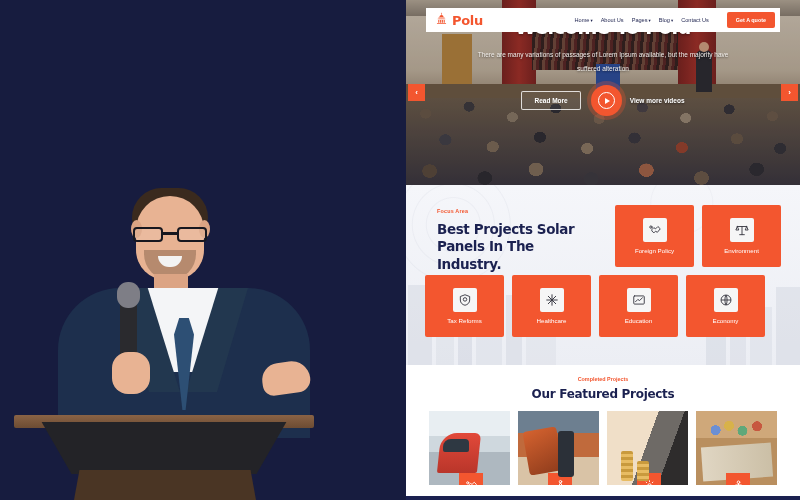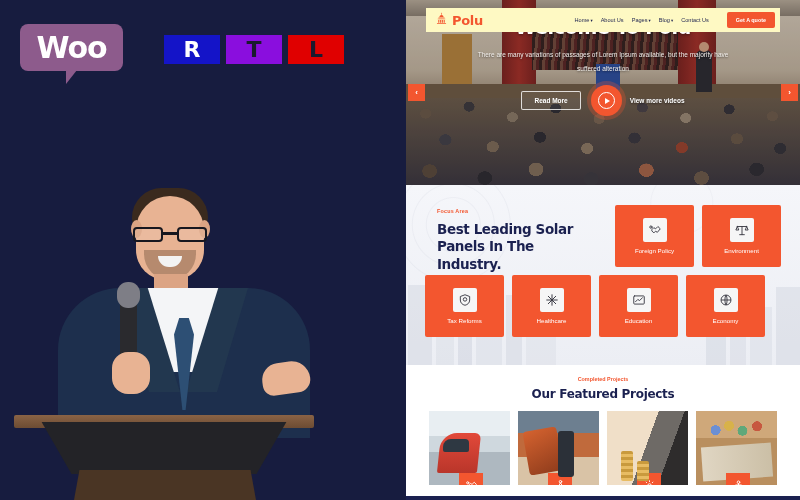--- a/index.html
+++ b/index.html
@@ -220,21 +220,21 @@
   .slider-arrow {
     position: absolute; top: 84px; width: 17px; height: 17px; background: #f3562f;
     display: flex; align-items: center; justify-content: center; color: #fff; font-size: 8px; font-weight: bold;
   }
   .slider-arrow.left { left: 2px; }
   .slider-arrow.right { right: 2px; }
 
   
   .site-header {
     position: absolute; left: 20px; top: 8px; width: 354px; height: 24px;
-    background: #fef9c3; display: flex; align-items: center; padding: 0 5px 0 9px;
+    background: #ffffff; display: flex; align-items: center; padding: 0 5px 0 9px;
     z-index: 5;
   }
   .brand { display: flex; align-items: center; gap: 4px; }
   .brand-name { color: #f3562f; font-size: 13px; font-weight: bold; font-family: "DejaVu Sans", sans-serif; letter-spacing: -0.3px; }
   .nav { margin-left: auto; display: flex; align-items: center; gap: 8px; }
   .nav-item { color: #1f2450; font-size: 5.6px; white-space: nowrap; }
   .nav-caret { font-size: 4.4px; margin-left: 1px; color: #1f2450; }
   .btn-quote {
     margin-left: 10px; background: #f3562f; color: #fff;
     font-size: 5.4px; font-weight: bold; padding: 5px 9px; border-radius: 2px; white-space: nowrap;
@@ -319,36 +319,20 @@
 
   .divider-bottom { position: absolute; left: 0; bottom: 0; width: 394px; height: 4px; background: #1b2150; }
 </style>
 </head>
 <body>
 
 <div class="shot">
 
   <div class="left">
 
-    <div class="badges">
-      <div class="woo-badge">
-        <span class="woo-text">Woo</span>
-      </div>
-      <div class="rtl-group">
-        <div class="rtl-box rtl-r">
-          <span>R</span>
-        </div>
-        <div class="rtl-box rtl-t">
-          <span>T</span>
-        </div>
-        <div class="rtl-box rtl-l">
-          <span>L</span>
-        </div>
-      </div>
-    </div>
 
 
     <div class="speaker">
       <div class="sp-hair"></div>
       <div class="sp-head"></div>
       <div class="sp-ear l"></div>
       <div class="sp-ear r"></div>
       <div class="sp-beard"></div>
       <div class="sp-mouth"></div>
       <div class="sp-glasses">
@@ -427,21 +411,21 @@
       </div>
     </div>
 
     <div class="focus">
       <div class="focus-bg"></div>
       <div class="focus-city"></div>
 
       <div class="focus-inner">
         <div class="focus-left">
           <div class="eyebrow">Focus Area</div>
-          <div class="focus-title">Best Leading Solar Panels In The Industry.</div>
+          <div class="focus-title">Best Projects Solar Panels In The Industry.</div>
         </div>
       </div>
 
       <div class="focus-grid">
         <div class="focus-row top">
           <div class="fcard">
             <div class="fcard-icon">
               <svg viewBox="0 0 24 24" fill="none" stroke="#3a3a44" stroke-width="1.6" stroke-linecap="round" stroke-linejoin="round">
                   <path d="M7 11l3-3 3 2 4-4 4 4-5 6-3-2-3 3-3-3z"></path>
                   <circle cx="5" cy="7" r="2"></circle>

